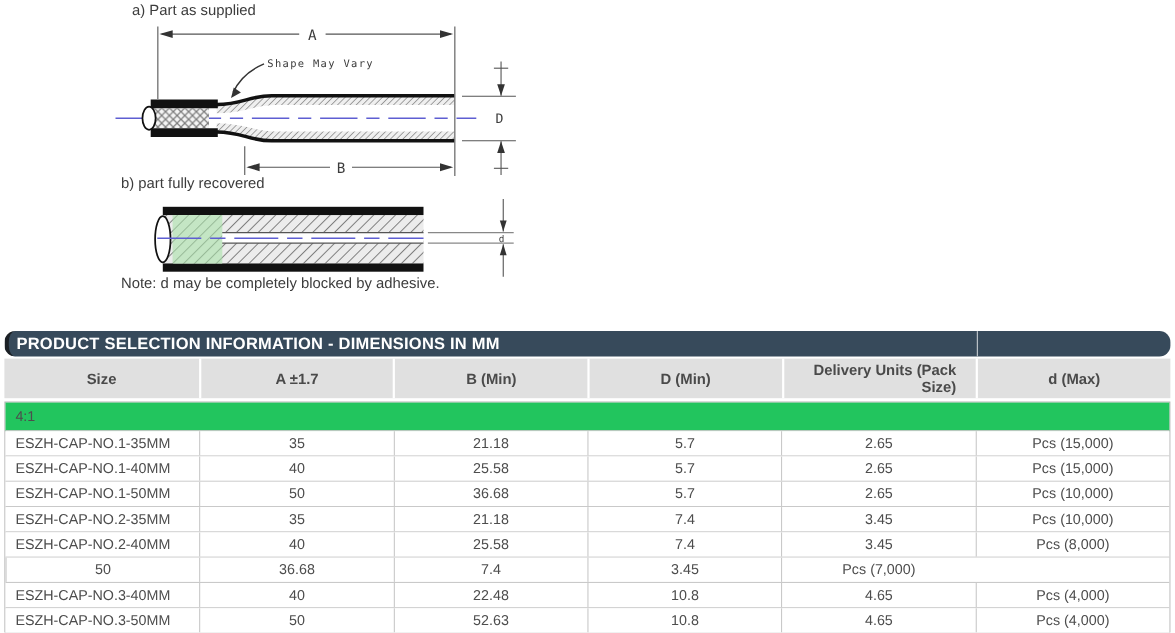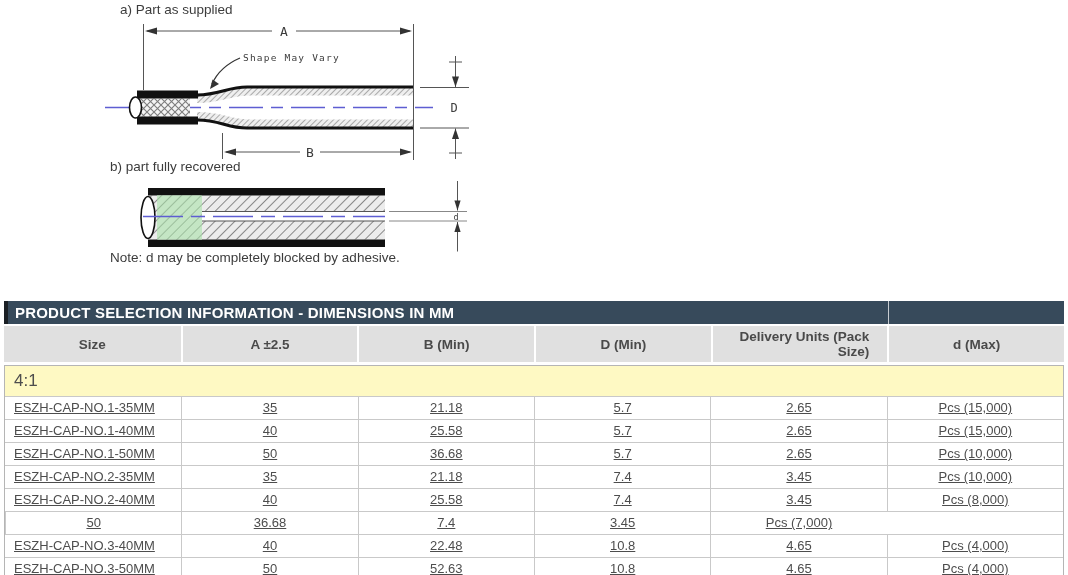--- a/index.html
+++ b/index.html
@@ -11,21 +11,21 @@
   }
   .figure{position:absolute;left:0;top:0;width:984px;height:298px;}
   .figure svg{display:block;}
 
   
   .ptable{position:absolute;left:4px;top:301px;width:1060px;box-sizing:border-box;}
   .title-bar{
     display:grid;grid-template-columns:repeat(6,1fr);
     background:var(--title-bg,#374a5b);
     border-left:4px solid var(--title-edge,#1b2025);
-    height:23px;align-items:center;
+    height:23px;align-items:center;border-radius:10px;
   }
   .title-text{
     grid-column:1 / span 5;
     color:#ffffff;font-weight:bold;font-size:15px;letter-spacing:.2px;
     padding-left:7px;white-space:nowrap;
   }
   .title-spacer{grid-column:6;height:100%;border-left:1px solid #c7ccd1;}
   .head-row{
     display:grid;grid-template-columns:repeat(6,1fr);
     background:var(--header-bg,#e0e0e0);
@@ -36,36 +36,36 @@
     min-height:32px;box-sizing:border-box;padding:3px 18px;
     font-size:13.5px;font-weight:bold;color:#4a4a4a;line-height:15px;
     border-left:2px solid #ffffff;
   }
   .th:first-child{border-left:none;}
   .tbody{
     margin-top:3px;
     border:1px solid #b5b5b5;
   }
   .group-row{
-    padding:5px 0 5px 9px;font-size:17px;color:#4d4d4d;
+    padding:5px 0 5px 9px;font-size:13px;color:#4d4d4d;
     border-bottom:1px solid var(--grid-line,#c9c9c9);
-    background:#fef9c3;
+    background:#22c55e;
   }
   .trow{
     display:grid;grid-template-columns:repeat(6,1fr);
     border-bottom:1px solid var(--grid-line,#c9c9c9);
     background:#ffffff;
   }
   .trow:last-child{border-bottom:none;}
   .td{
     padding:4px 6px;box-sizing:border-box;
     font-size:13px;line-height:14px;color:#4d4d4d;
     text-align:center;
     border-left:1px solid var(--grid-line,#c9c9c9);
-    white-space:nowrap;overflow:hidden;text-decoration:underline;
+    white-space:nowrap;overflow:hidden;
   }
   .td.size{text-align:left;padding-left:9px;border-left:none;}
   text{fill:#3c3c3c;}
   .cadtext{font-family:"DejaVu Sans Mono",monospace;}
   .figlabel{font-family:"Liberation Sans",sans-serif;font-size:13.5px;fill:#3c3c3c;}
 </style>
 </head>
 <body>
 
 <div class="figure">
@@ -170,21 +170,21 @@
   </svg>
 </div>
 
 <div class="ptable">
   <div class="title-bar">
     <div class="title-text">PRODUCT SELECTION INFORMATION - DIMENSIONS IN MM</div>
     <div class="title-spacer"></div>
   </div>
   <div class="head-row">
     <div class="th">Size</div>
-    <div class="th">A ±2.5</div>
+    <div class="th">A ±1.7</div>
     <div class="th">B (Min)</div>
     <div class="th">D (Min)</div>
     <div class="th">Delivery Units (Pack Size)</div>
     <div class="th">d (Max)</div>
   </div>
   <div class="tbody">
     <div class="group-row">
       <span>4:1</span>
     </div>
     <div id="rows">

